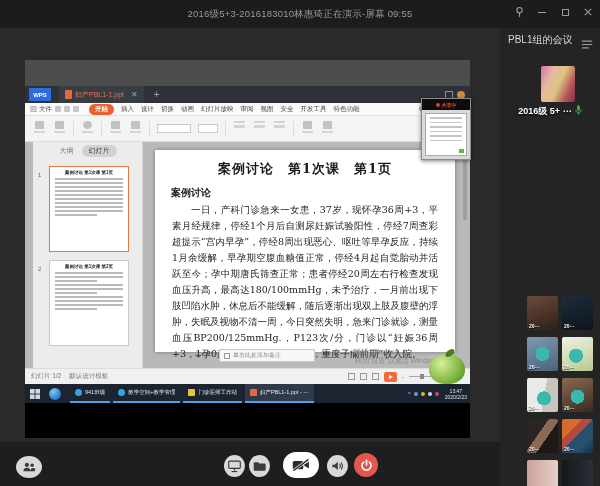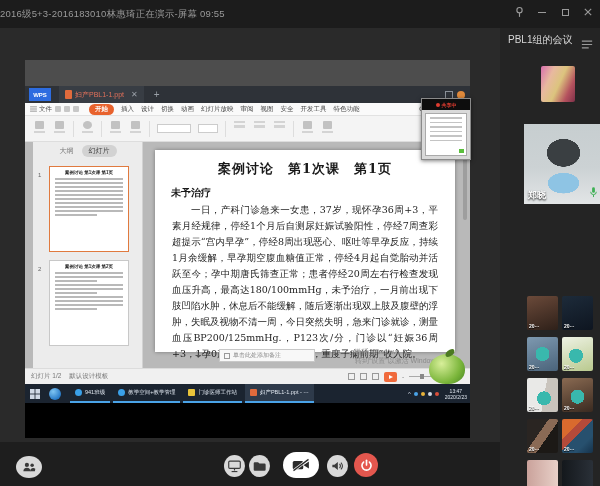--- a/index.html
+++ b/index.html
@@ -7,21 +7,21 @@
   #app {
     position:relative; width:600px; height:486px; overflow:hidden;
     background:#1a1a1a; font-family:"Liberation Sans", sans-serif;
     -webkit-font-smoothing:antialiased;
   }
   .abs { position:absolute; }
 
   
   #titlebar { left:0; top:0; width:600px; height:28px; background:#1c1c1c; }
   #titlebar .tb-title {
-    position:absolute; left:0; right:0; top:8px; text-align:left;
+    position:absolute; left:0; right:0; top:8px; text-align:center;
     font-size:9.5px; color:#9a9a9a; letter-spacing:.2px;
   }
   .tb-icons { position:absolute; right:6px; top:6px; display:flex; gap:11px; align-items:center; }
   .tb-ic { width:12px; height:12px; display:flex; align-items:center; justify-content:center; }
   .min-glyph { width:8px; height:0; border-top:1.5px solid #9a9a9a; }
   .max-glyph { width:7px; height:7px; border:1.3px solid #9a9a9a; }
 
   
   #sidebar { left:500px; top:28px; width:100px; height:458px; background:#242424; overflow:hidden; }
   .sb-title { position:absolute; left:8px; top:5px; font-size:10px; color:#d8d8d8; }
@@ -346,21 +346,21 @@
             <div class="tline short"></div>
             <div class="tline"></div>
             <div class="tline"></div>
             <div class="tline"></div>
             <div class="tline short"></div>
           </div>
         </div>
         <div class="canvas">
           <div class="slide">
             <div class="slide-title">案例讨论　第1次课　第1页</div>
-            <div class="slide-heading">未予治疗</div>
+            <div class="slide-heading">案例讨论</div>
             <div class="slide-body">一日，产科门诊急来一女患，37岁，现怀孕36周+3，平素月经规律，停经1个月后自测尿妊娠试验阳性，停经7周查彩超提示“宫内早孕”，停经8周出现恶心、呕吐等早孕反应，持续1月余缓解，早孕期空腹血糖值正常，停经4月起自觉胎动并活跃至今；孕中期唐氏筛查正常；患者停经20周左右行检查发现血压升高，最高达180/100mmHg，未予治疗，一月前出现下肢凹陷水肿，休息后不能缓解，随后逐渐出现双上肢及腹壁的浮肿，失眠及视物不清一周，今日突然失明，急来门诊就诊，测量血压BP200/125mmHg.，P123次/分，门诊以“妊娠36周+3，1孕0产，妊娠期高血压疾病，重度子痫前期”收入院。</div>
           </div>
           <div class="canvas-scroll"></div>
           <span class="notes-plus">+</span>
           <div class="notes-box">
             <span class="nb-ic"></span>
             <span class="nb-txt">单击此处添加备注</span>
           </div>
         </div>
       </div>
@@ -455,31 +455,31 @@
 
   <div id="sidebar" class="abs">
     <div class="sb-title">PBL1组的会议</div>
     <span class="sb-menu-ic">
       <svg width="12" height="9" viewBox="0 0 14 10">
           <path d="M1 1h12M1 5h12M1 9h8" stroke="#9a9a9a" stroke-width="1.4"></path>
         </svg>
     </span>
 
     <div class="p1-avatar"></div>
-
-    <div class="vtile" id="tile2">
-      <span class="tile-name p-name">郑晓</span>
-      <span class="tile-mic">
+    <div class="p1-row">
+      <span class="p-name">2016级 5+ ⋯</span>
+      <span>
         <svg width="7" height="11" viewBox="0 0 10 15">
             <rect x="3" y="0" width="4" height="8" rx="2" fill="#3db054"></rect>
             <path d="M1 6.5a4 4 0 0 0 8 0" fill="none" stroke="#3db054" stroke-width="1.4"></path>
             <line x1="5" y1="11" x2="5" y2="14" stroke="#3db054" stroke-width="1.4"></line>
           </svg>
       </span>
     </div>
+
 
 
     <div class="gtile t1" style="left:27px; top:268px;">
         <span class="gname">20⋯</span>
       </div>
     <div class="gtile t2" style="left:62px; top:268px;">
         <span class="gname">20⋯</span>
       </div>
     <div class="gtile t3" style="left:27px; top:309px;">
         <span class="gname">20⋯</span>

